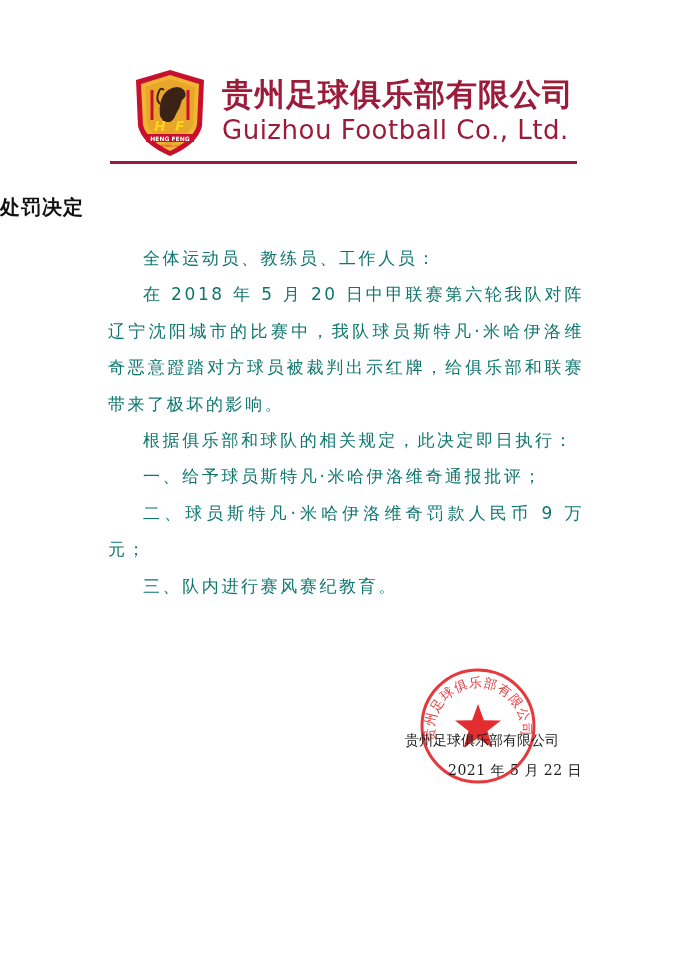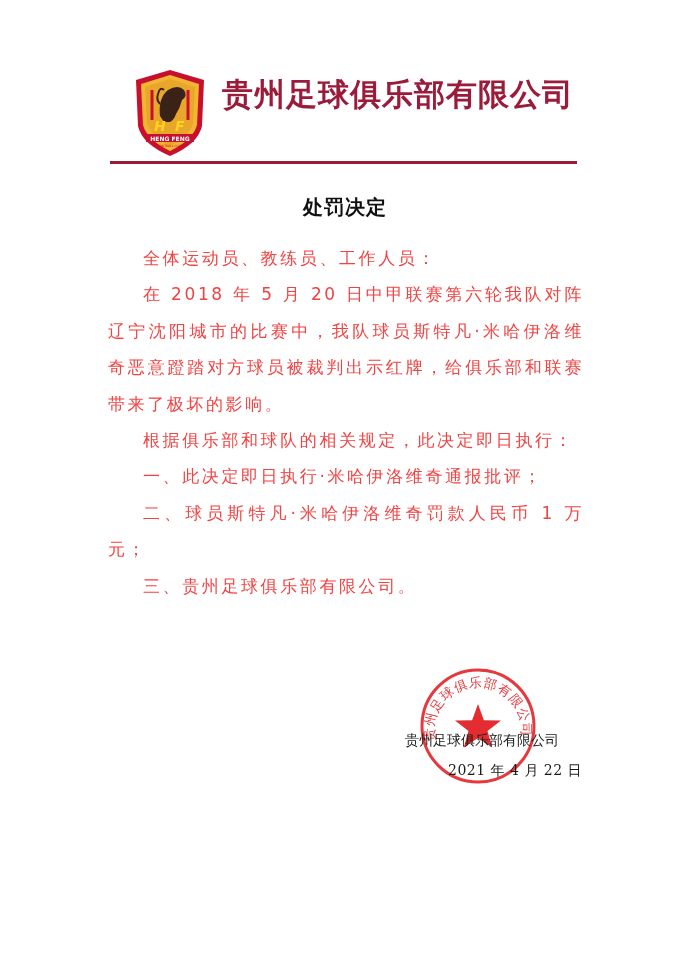--- a/index.html
+++ b/index.html
@@ -56,36 +56,36 @@
       top: 161px;
       width: 467px;
       height: 3px;
       background: var(--brand);
     }
     .doc-title {
       position: absolute;
       left: 0;
       width: 690px;
       top: 194px;
-      text-align: center;
+      text-align: left;
       font-size: 20px;
       font-weight: bold;
       font-family: "DejaVu Serif", serif;
       letter-spacing: 1px;
       color: #111;
     }
     .body-text {
       position: absolute;
       left: 108px;
       top: 240px;
       width: 476px;
       font-size: 17px;
       line-height: 36.4px;
       font-family: "DejaVu Sans", sans-serif;
-      color: #ef4444;
+      color: #0f766e;
       letter-spacing: 2.6px;
     }
     .para {
       margin: 0;
       text-indent: 35px;
       text-align: justify;
     }
     .para.wrap {
       text-align: justify;
       text-align-last: left;
@@ -129,39 +129,40 @@
     <path d="M22 22 L22 52 M58 22 L58 52" stroke="#c8102e" stroke-width="3"></path>
     <path d="M30 48 Q28 30 38 22 Q48 16 54 22 Q58 28 52 32 Q50 40 46 46 Q44 52 40 54 L34 54 Z" fill="#3a2316"></path>
     <path d="M34 22 Q30 18 28 26 Q26 32 30 36" stroke="#3a2316" stroke-width="2" fill="none"></path>
     <text x="24" y="63" font-family="DejaVu Sans, sans-serif" font-size="14" font-weight="bold" fill="#ffd21f" font-style="italic">H</text>
     <text x="45" y="63" font-family="DejaVu Sans, sans-serif" font-size="14" font-weight="bold" fill="#ffd21f" font-style="italic">F</text>
     <rect x="16" y="66" width="48" height="8" fill="#c8102e"></rect>
     <text x="40" y="72.5" text-anchor="middle" font-family="DejaVu Sans, sans-serif" font-size="6" font-weight="bold" fill="#ffffff">HENG FENG</text>
     <text x="40" y="79" text-anchor="middle" font-family="DejaVu Sans, sans-serif" font-size="3" fill="#c8102e">FOOTBALL CLUB</text>
   </svg>
   <div class="company-cn">贵州足球俱乐部有限公司</div>
+  <div class="company-en">Guizhou Football Co., Ltd.</div>
   <div class="divider"></div>
 </div>
 
 <div class="doc-title">处罚决定</div>
 
 <div class="body-text">
   <p class="para">全体运动员、教练员、工作人员：</p>
   <p class="para wrap">在 2018 年 5 月 20 日中甲联赛第六轮我队对阵辽宁沈阳城市的比赛中，我队球员斯特凡·米哈伊洛维奇恶意蹬踏对方球员被裁判出示红牌，给俱乐部和联赛带来了极坏的影响。</p>
   <p class="para">根据俱乐部和球队的相关规定，此决定即日执行：</p>
-  <p class="para">一、此决定即日执行·米哈伊洛维奇通报批评；</p>
-  <p class="para">二、球员斯特凡·米哈伊洛维奇罚款人民币 1 万元；</p>
-  <p class="para">三、贵州足球俱乐部有限公司。</p>
+  <p class="para">一、给予球员斯特凡·米哈伊洛维奇通报批评；</p>
+  <p class="para">二、球员斯特凡·米哈伊洛维奇罚款人民币 9 万元；</p>
+  <p class="para">三、队内进行赛风赛纪教育。</p>
 </div>
 
 <svg class="stamp" viewBox="0 0 120 120">
   <defs>
     <path id="sealArc" d="M 18 78 A 44 44 0 1 1 102 78"></path>
   </defs>
   <circle cx="60" cy="60" r="56" fill="none" stroke="#e0161b" stroke-width="3" opacity="0.85"></circle>
   <text font-family="DejaVu Serif, serif" font-size="13" fill="#e0161b" opacity="0.85" letter-spacing="1">
     <textPath href="#sealArc" startOffset="2%">贵州足球俱乐部有限公司</textPath>
   </text>
   <polygon points="60,38 65.9,54.2 83,54.6 69.5,65 74.2,81.5 60,72 45.8,81.5 50.5,65 37,54.6 54.1,54.2" fill="#e0161b" opacity="0.9"></polygon>
 </svg>
 
 <div class="signature">贵州足球俱乐部有限公司</div>
-<div class="date">2021 年 4 月 22 日</div>
+<div class="date">2021 年 5 月 22 日</div>
 
 </body></html>

